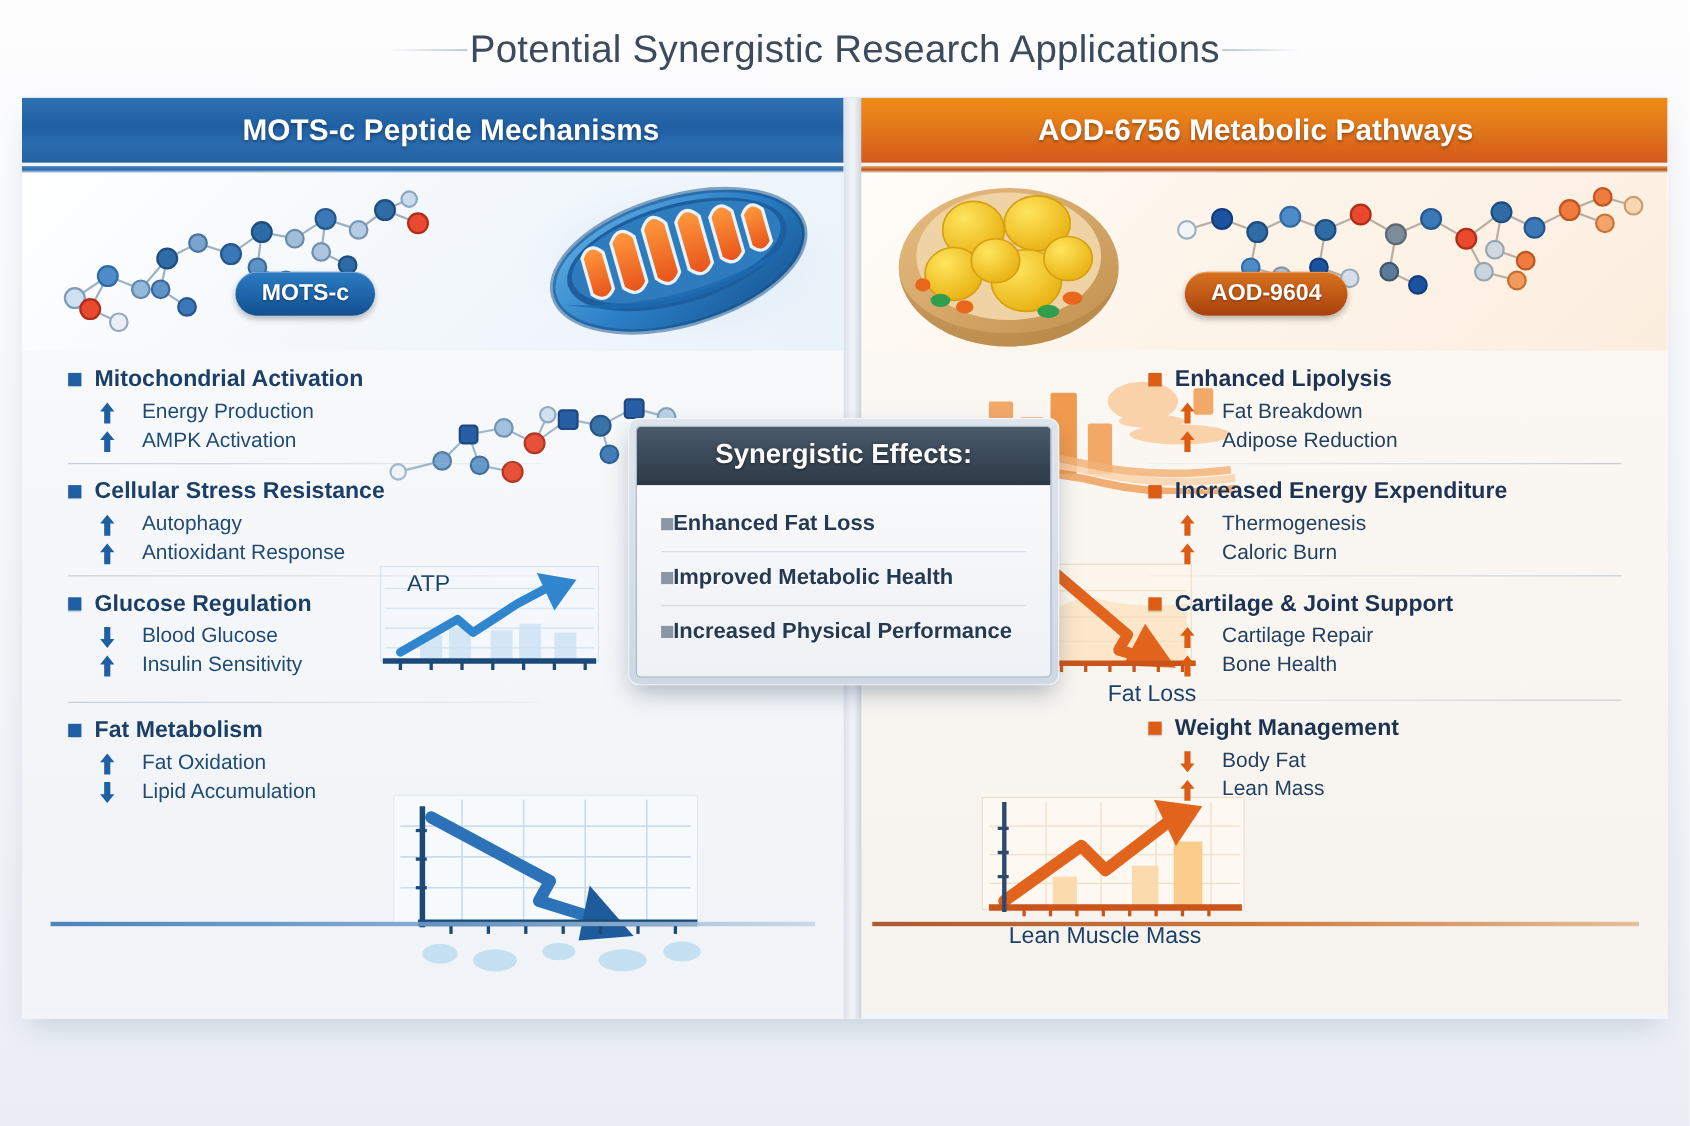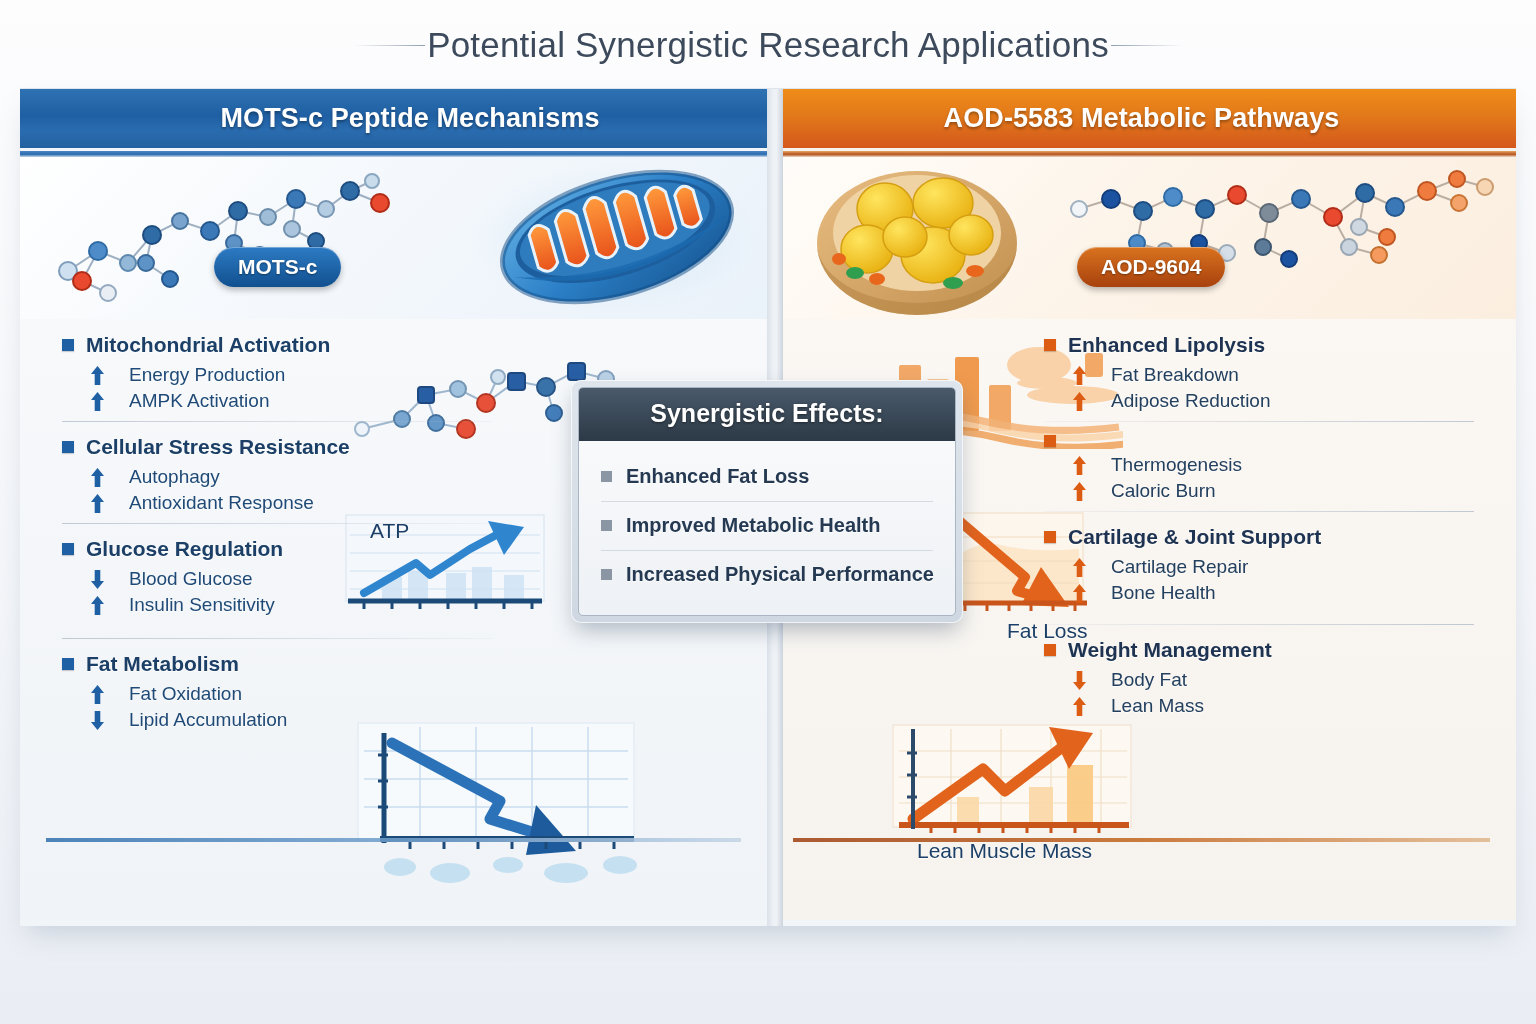--- a/index.html
+++ b/index.html
@@ -273,21 +273,20 @@
   .synergy-head h3 {
     font-size: 25px;
     font-weight: 700;
     color: #ffffff;
     text-shadow: 0 1px 3px rgba(0,0,0,.5);
   }
   .synergy-body { padding: 12px 22px 16px 22px; }
   .syn-item {
     display: flex;
     align-items: center;
-    gap: 14px;
     padding: 12px 0 13px 0;
   }
   .syn-item + .syn-item { border-top: 1px solid #d3dae2; }
   .syn-sq {
     width: 11px; height: 11px; flex: none;
     background: #8a96a4;
   }
   .syn-label {
     font-size: 20px;
     font-weight: 700;
@@ -577,21 +576,21 @@
 
         <div class="bottom-rule"></div>
       </div>
     </div>
 
     <div class="vert-divider"></div>
 
     <div class="col right">
 
       <div class="col-header">
-        <h2>AOD-5583 Metabolic Pathways</h2>
+        <h2>AOD-6756 Metabolic Pathways</h2>
       </div>
       <div class="hdr-underline" style="top:62px"></div>
 
       <div class="hero">
         <div class="hero-flex">
           <div class="pic-wrap" style="width:290px">
             <svg width="290" height="168" viewBox="0 0 290 168">
               <defs>
                 <linearGradient id="bowlG" x1="0" y1="0" x2="1" y2="1">
                   <stop offset="0" stop-color="#e8bd82"></stop>
@@ -782,20 +781,21 @@
                 </svg>
               <span class="sub-label">Adipose Reduction</span>
             </div>
           </div>
 
           <div class="group-divider"></div>
 
           <div class="group">
             <div class="group-head">
               <span class="sq orange"></span>
+              <span class="group-title">Increased Energy Expenditure</span>
             </div>
             <div class="sub">
               <svg class="arrow" viewBox="0 0 15 21">
                   <path d="M7.5 1 L14 9 H10.3 V20 H4.7 V9 H1 Z" fill="#dd5c14"></path>
                 </svg>
               <span class="sub-label">Thermogenesis</span>
             </div>
             <div class="sub">
               <svg class="arrow" viewBox="0 0 15 21">
                   <path d="M7.5 1 L14 9 H10.3 V20 H4.7 V9 H1 Z" fill="#dd5c14"></path>

